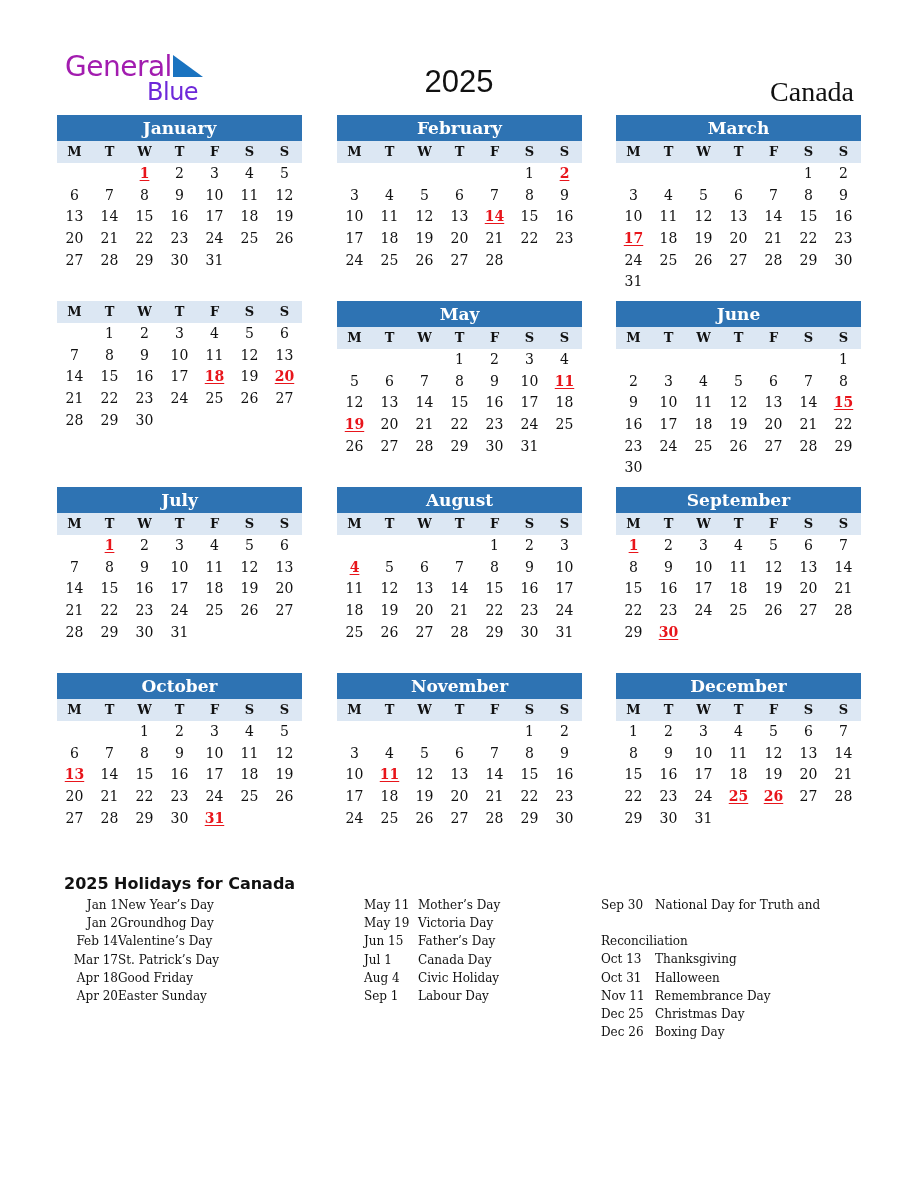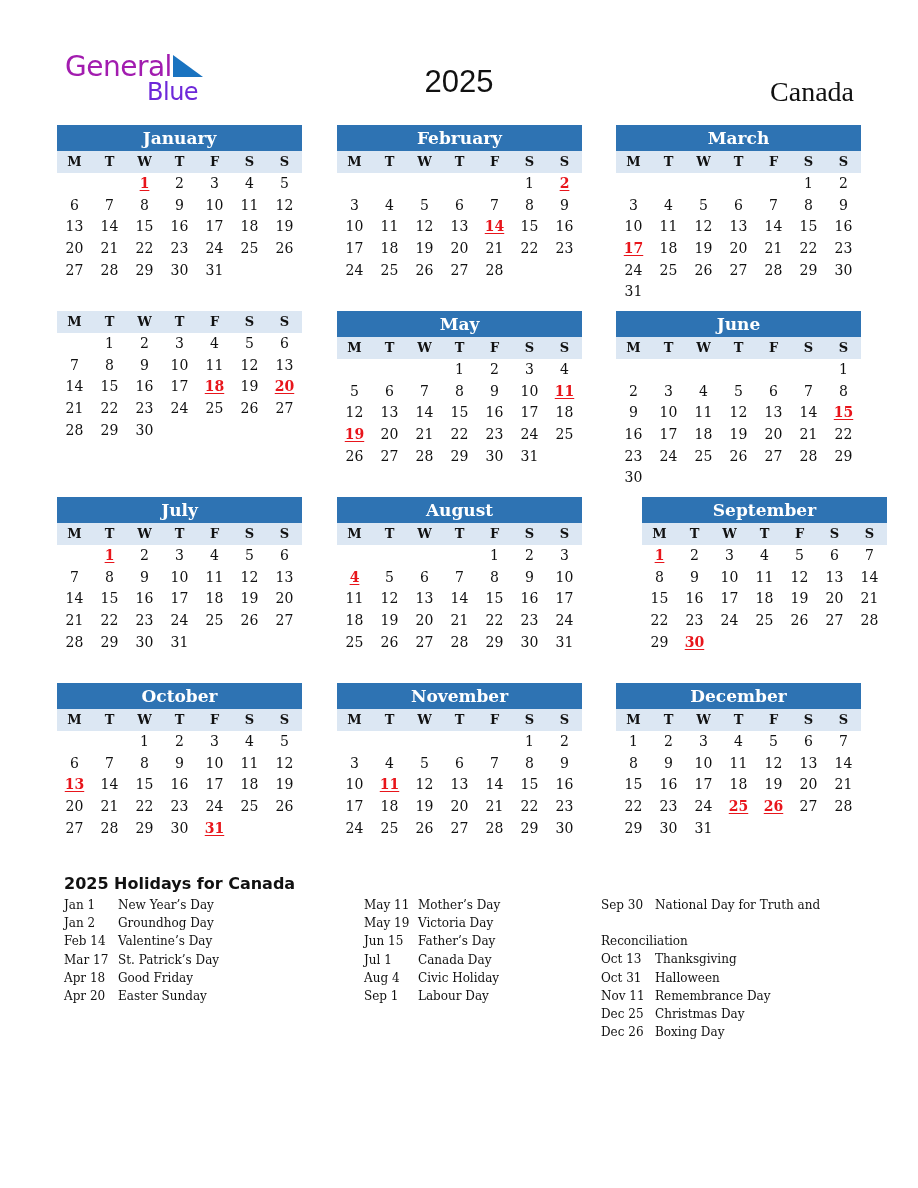--- a/index.html
+++ b/index.html
@@ -3,21 +3,21 @@
 <meta charset="utf-8">
 <style>
   html,body{margin:0;padding:0;background:#fff;}
   body{width:918px;height:1188px;position:relative;font-family:"DejaVu Serif",serif;color:#111;overflow:hidden;}
   .logo{position:absolute;left:65px;top:50px;width:150px;height:60px;}
   .logo .g{position:absolute;left:0;top:0;font-family:"DejaVu Sans",sans-serif;font-size:28px;color:#a21caf;letter-spacing:-0.5px;line-height:34px;}
   .logo .b{position:absolute;left:82px;top:27px;font-family:"DejaVu Sans",sans-serif;font-size:24px;color:#6d28d9;line-height:30px;letter-spacing:-0.5px;}
   .logo .tri{position:absolute;left:108px;top:5px;width:0;height:0;border-left:30px solid #1a73c0;border-top:22px solid transparent;}
   .year{position:absolute;left:360px;top:56px;width:198px;text-align:center;font-size:31px;line-height:52px;font-family:Liberation Sans, sans-serif;}
   .country{position:absolute;right:64px;top:66px;font-size:28px;line-height:36px;font-family:Liberation Serif, serif;margin-top:8px;}
-  .month{position:absolute;width:245px;margin-top:10px;}
+  .month{position:absolute;width:245px;}
   .mhead{background:#2e73b3;color:#fff;text-align:center;font-weight:bold;font-size:17px;height:26px;line-height:26px;}
   .wdays{background:#dce7f3;display:grid;grid-template-columns:repeat(7,1fr);height:22px;line-height:22px;}
   .wdays span{text-align:center;font-weight:bold;font-size:13px;}
   .days{display:grid;grid-template-columns:repeat(7,1fr);grid-auto-rows:21.7px;}
   .days span{text-align:center;font-size:14px;line-height:21.7px;}
   .days span.hol{color:#e8151b;font-weight:bold;text-decoration:underline;text-underline-offset:2px;}
   .holtitle{position:absolute;left:64px;top:874px;font-family:"DejaVu Sans",sans-serif;font-weight:bold;font-size:16px;}
   .holcol{position:absolute;top:896px;font-size:12px;line-height:18.2px;}
   .holcol .row{display:flex;}
   .holcol .d{width:54px;flex:none;}
@@ -409,21 +409,21 @@
         <span>24</span>
         <span>25</span>
         <span>26</span>
         <span>27</span>
         <span>28</span>
         <span>29</span>
         <span>30</span>
         <span>31</span>
       </div>
     </div>
-    <div class="month" style="left: 642px; top: 487px;">
+    <div class="month" style="left: 616px; top: 487px;">
       <div class="mhead">September</div>
       <div class="wdays">
         <span>M</span>
         <span>T</span>
         <span>W</span>
         <span>T</span>
         <span>F</span>
         <span>S</span>
         <span>S</span>
       </div>
@@ -598,21 +598,21 @@
         <span>28</span>
         <span>29</span>
         <span>30</span>
         <span>31</span>
       </div>
     </div>
   </div>
 
 <div class="holtitle">2025 Holidays for Canada</div>
 <div id="holidays">
-    <div class="holcol" style="left: 64px;">
+    <div class="holcol" style="left: 64px; text-align: right;">
       <div class="row">
         <span class="d">Jan 1</span>
         <span>New Year’s Day</span>
       </div>
       <div class="row">
         <span class="d">Jan 2</span>
         <span>Groundhog Day</span>
       </div>
       <div class="row">
         <span class="d">Feb 14</span>

